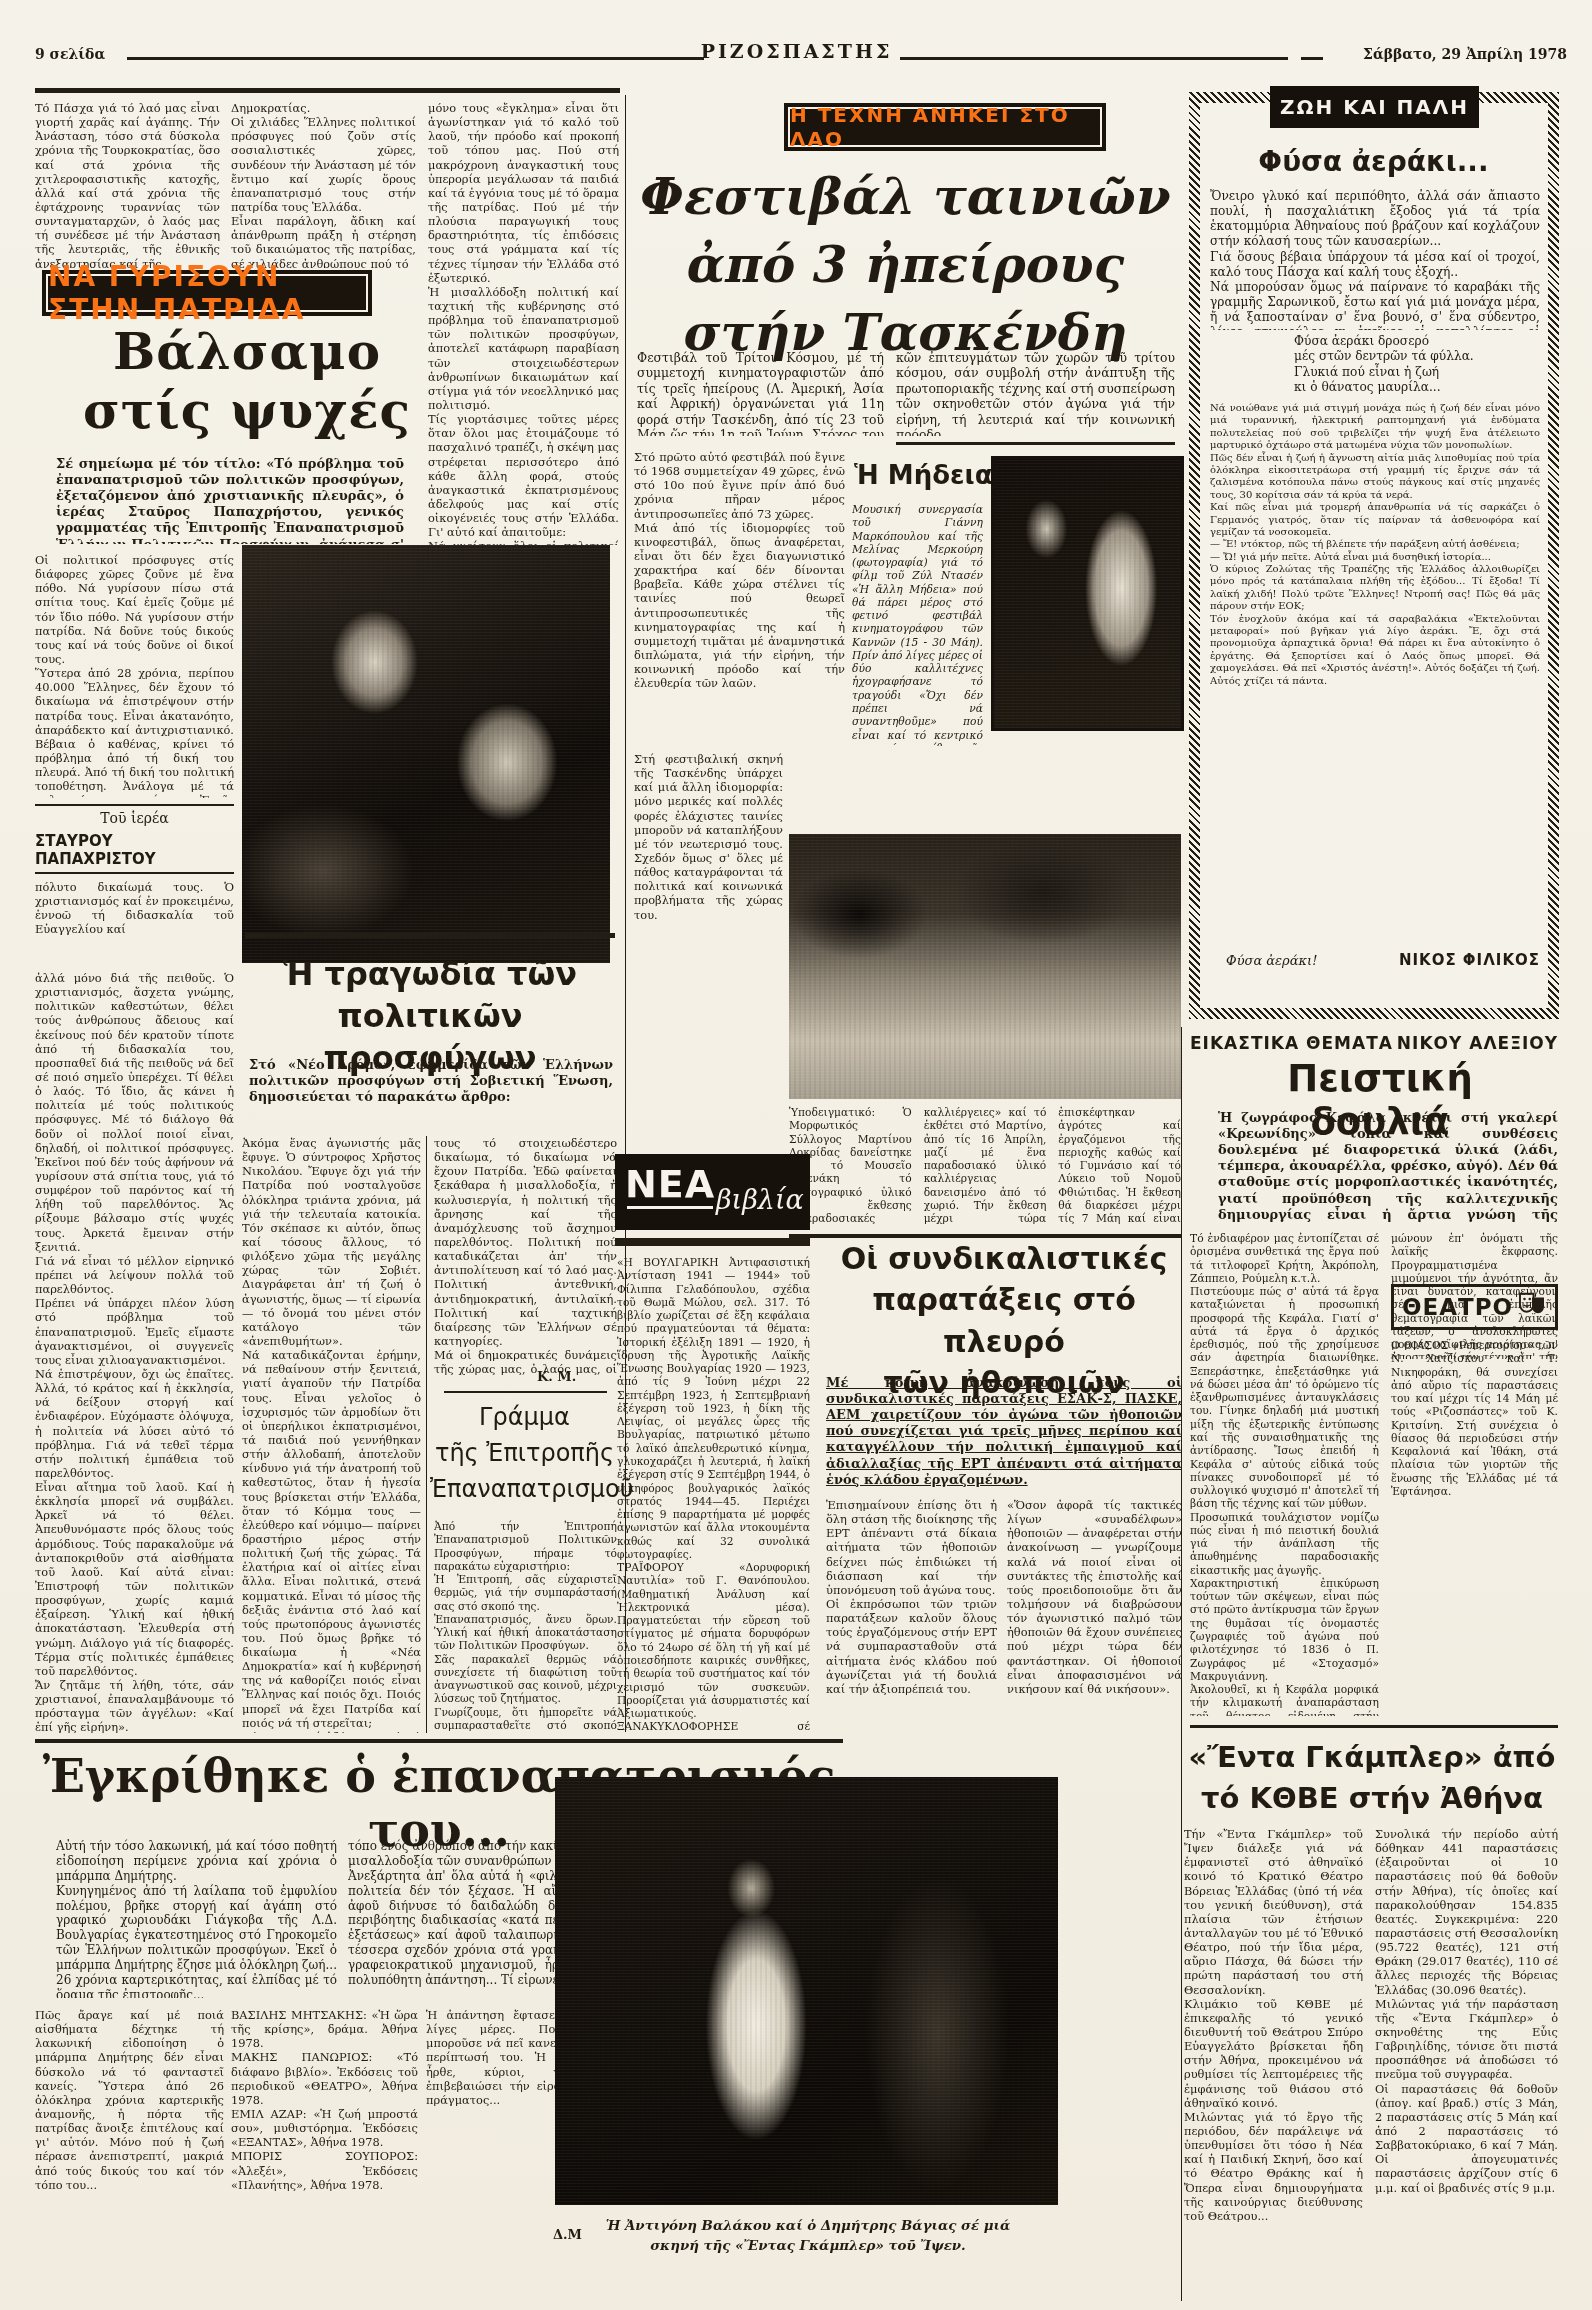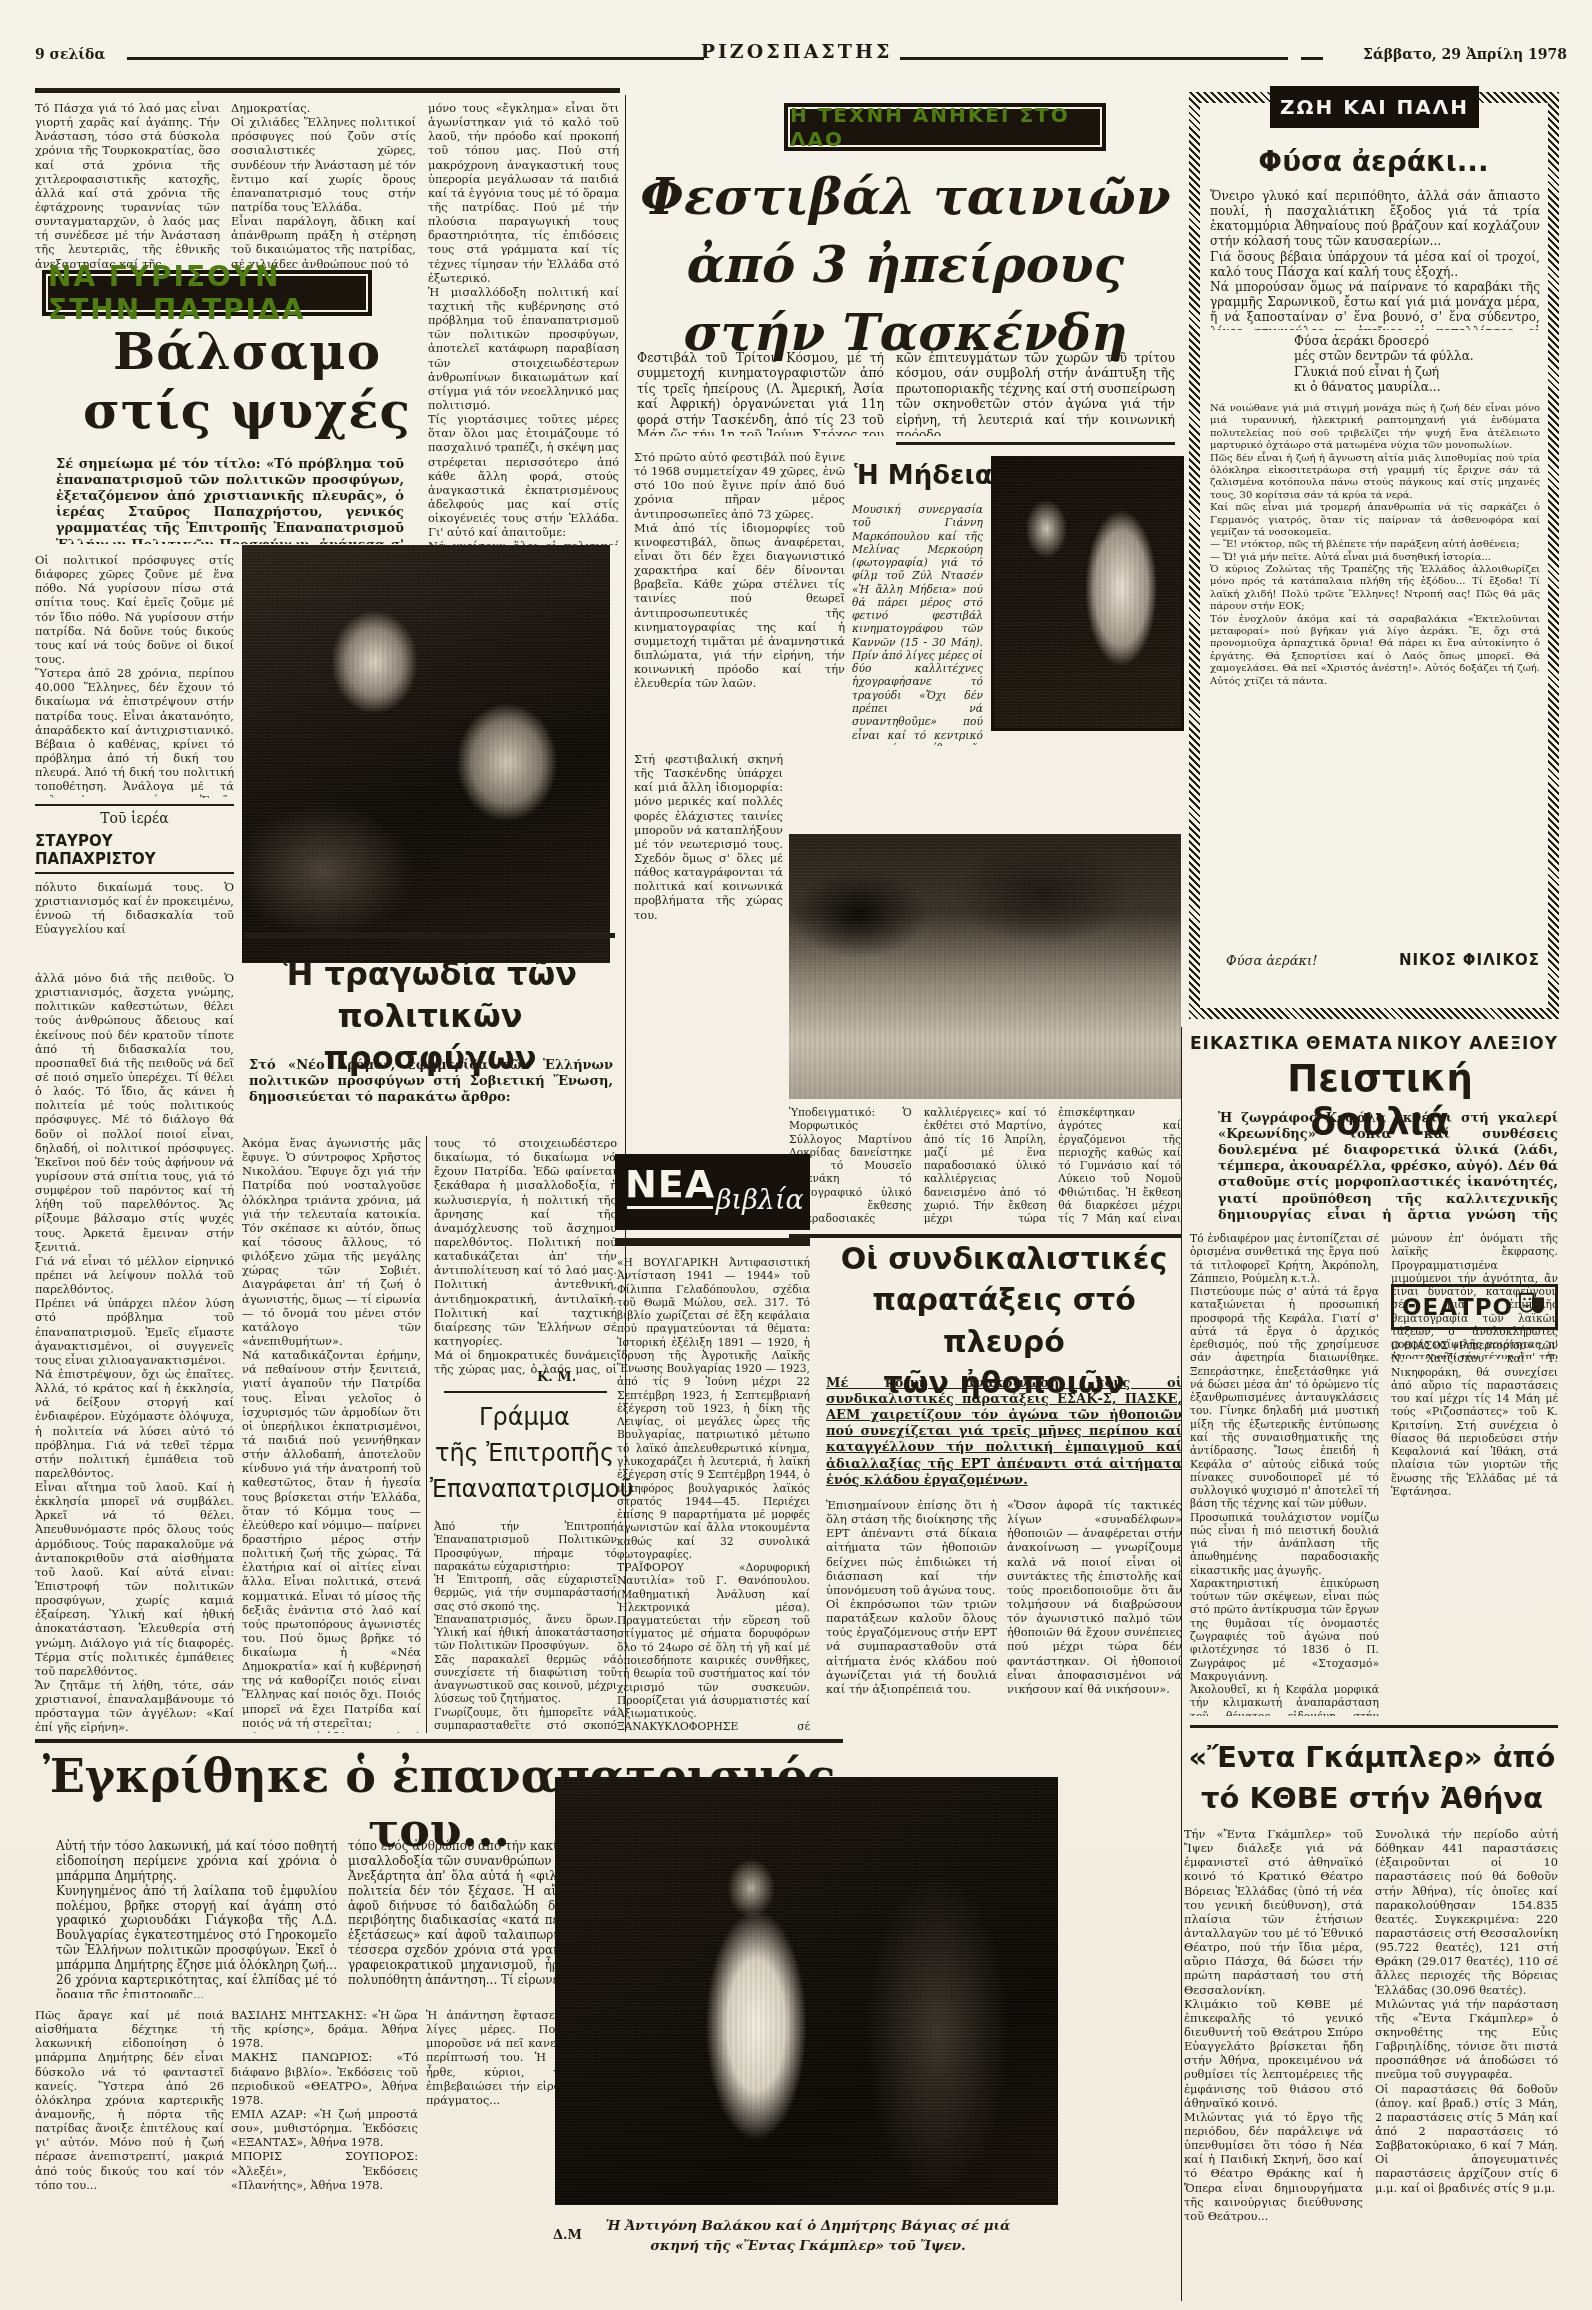--- a/index.html
+++ b/index.html
@@ -11,21 +11,21 @@
   .small{font-size:10.7px;}
   .center{text-align:center;}
   .rule{background:#241d15;}
   .vrule{background:#241d15;width:1px;}
   .sans{font-family:"DejaVu Sans",sans-serif;}
   .b{font-weight:bold;}
   .i{font-style:italic;}
   .preline{white-space:pre-line;}
   .kickerbox{background:#1a140c;display:flex;align-items:center;justify-content:center;}
   .kickerbox .inner{position:absolute;inset:4px;border:2px solid #f5f2e9;display:flex;align-items:center;justify-content:center;}
-  .kickerbox .txt{color:#4d7c0f;font-family:"DejaVu Sans",sans-serif;font-weight:bold;letter-spacing:2px;}
+  .kickerbox .txt{color:#f97316;font-family:"DejaVu Sans",sans-serif;font-weight:bold;letter-spacing:2px;}
   .photo{background-color:#16110c;overflow:hidden;}
   .grain{position:absolute;inset:0;background:repeating-linear-gradient(0deg,rgba(255,255,255,.045) 0 1px,transparent 1px 3px),repeating-linear-gradient(90deg,rgba(0,0,0,.06) 0 2px,transparent 2px 5px);}
   .hatch{background:repeating-linear-gradient(45deg,#241d15 0 2px,#f5f2e9 2px 5px);}
   .hatch .paper{position:absolute;inset:11px;background:#f5f2e9;}
   .byline{border-top:2px solid #241d15;border-bottom:2px solid #241d15;display:flex;flex-direction:column;align-items:center;justify-content:center;gap:6px;}
   .sig{font-weight:bold;font-size:13px;}
 </style>
 </head>
 <body>
 

